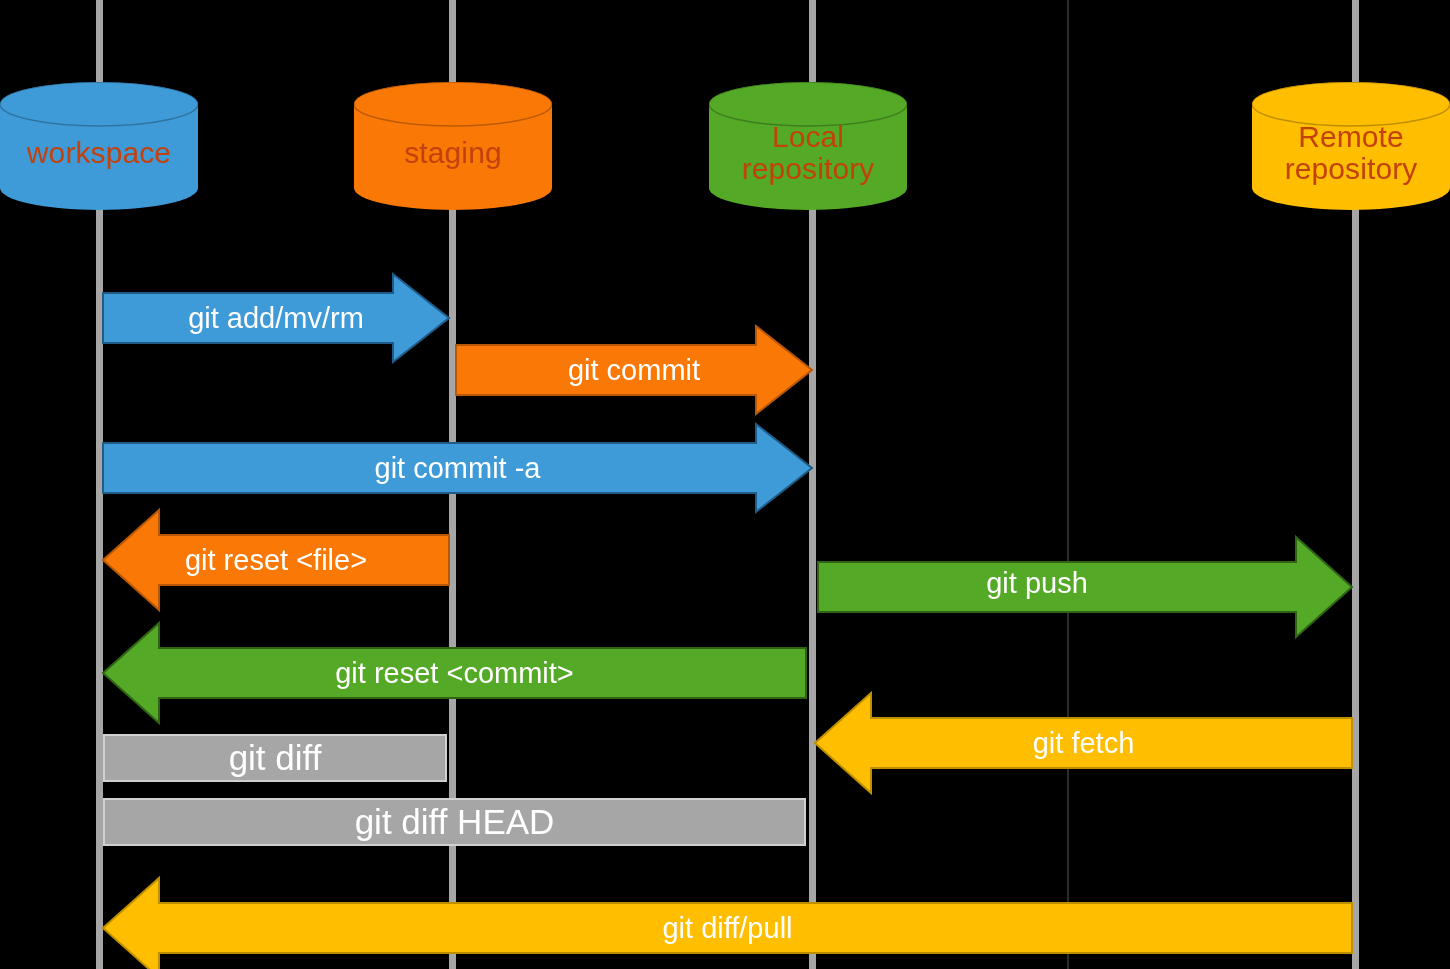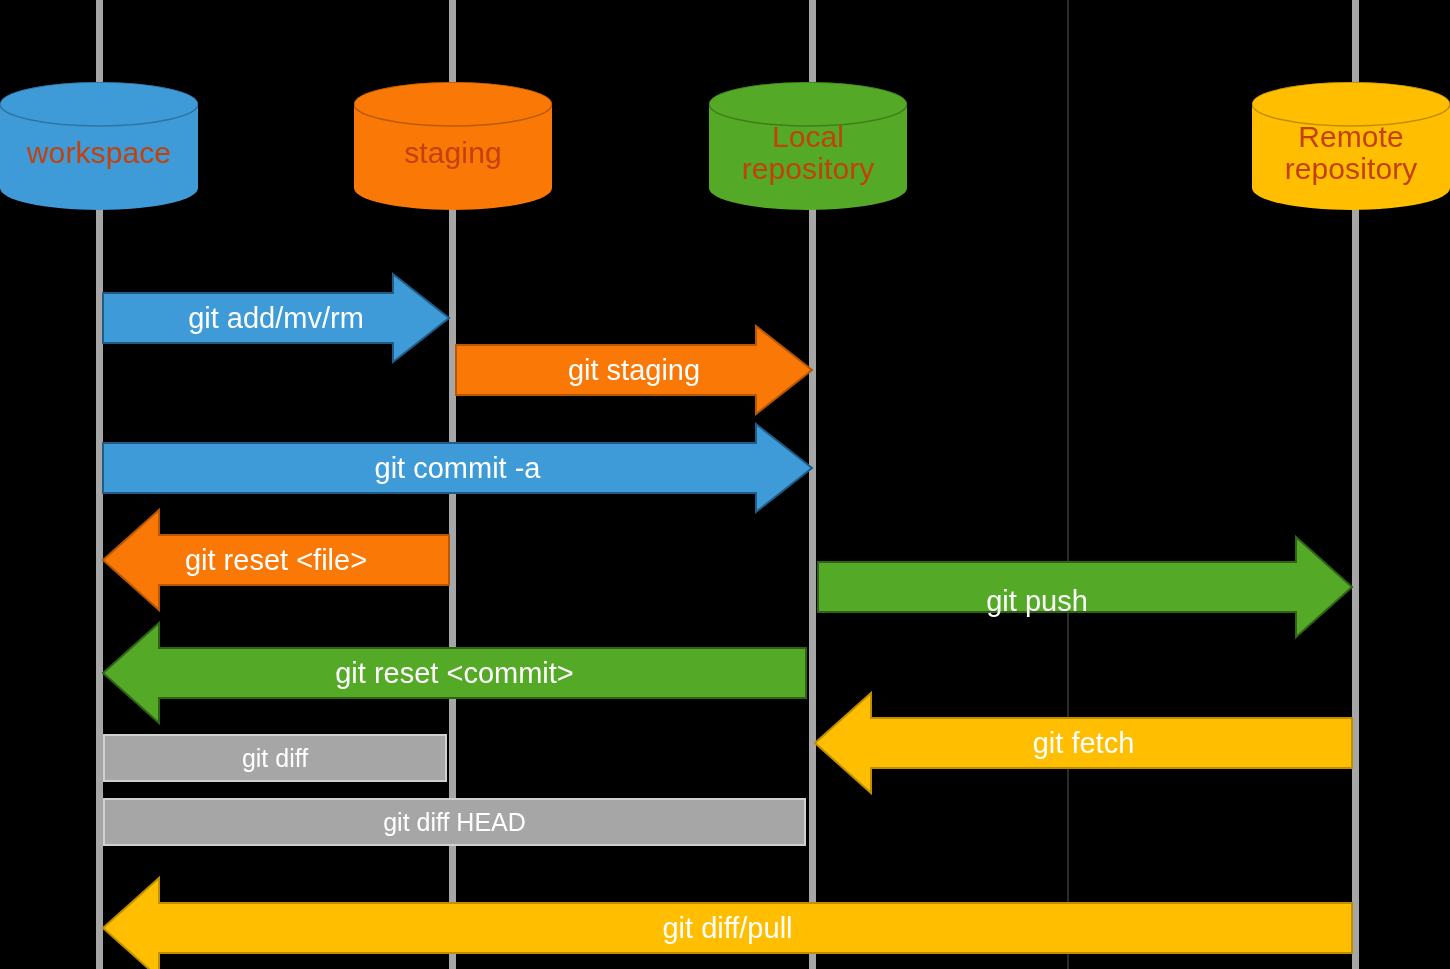--- a/index.html
+++ b/index.html
@@ -67,21 +67,21 @@
     white-space:nowrap;
     pointer-events:none;
     text-align:center;
   }
   .bar-label{
     position:absolute;
     display:flex;
     align-items:center;
     justify-content:center;
     color:#FFFFFF;
-    font-size:25px;
+    font-size:35px;
     white-space:nowrap;
     pointer-events:none;
   }
   .bar{
     position:absolute;
     box-sizing:border-box;
   }
 </style>
 </head>
 <body>
@@ -99,39 +99,39 @@
         <svg width="346" height="88" viewBox="0 0 346 88">
           <path d="M0,19 L290,19 L290,0 L346,44 L290,88 L290,69 L0,69 Z" fill="#3E9BD8" stroke="#1F5C87" stroke-width="2" stroke-linejoin="miter"></path>
         </svg>
       </div>
       <div class="arrow-label" style="left: 103px; top: 293px; width: 346px; height: 50px;">git add/mv/rm</div>
       <div class="arrow" style="left: 456px; top: 326px; width: 356px; height: 88px;">
         <svg width="356" height="88" viewBox="0 0 356 88">
           <path d="M0,19 L300,19 L300,0 L356,44 L300,88 L300,69 L0,69 Z" fill="#F97806" stroke="#B85705" stroke-width="2" stroke-linejoin="miter"></path>
         </svg>
       </div>
-      <div class="arrow-label" style="left: 456px; top: 345px; width: 356px; height: 50px;">git staging</div>
+      <div class="arrow-label" style="left: 456px; top: 345px; width: 356px; height: 50px;">git commit</div>
       <div class="arrow" style="left: 103px; top: 424px; width: 709px; height: 88px;">
         <svg width="709" height="88" viewBox="0 0 709 88">
           <path d="M0,19 L653,19 L653,0 L709,44 L653,88 L653,69 L0,69 Z" fill="#3E9BD8" stroke="#1F5C87" stroke-width="2" stroke-linejoin="miter"></path>
         </svg>
       </div>
       <div class="arrow-label" style="left: 103px; top: 443px; width: 709px; height: 50px;">git commit -a</div>
       <div class="arrow" style="left: 103px; top: 510px; width: 346px; height: 100px;">
         <svg width="346" height="100" viewBox="0 0 346 100">
           <path d="M346,25 L56,25 L56,0 L0,50 L56,100 L56,75 L346,75 Z" fill="#F97806" stroke="#B85705" stroke-width="2" stroke-linejoin="miter"></path>
         </svg>
       </div>
       <div class="arrow-label" style="left: 103px; top: 535px; width: 346px; height: 50px;">git reset &lt;file&gt;</div>
       <div class="arrow" style="left: 818px; top: 537px; width: 534px; height: 100px;">
         <svg width="534" height="100" viewBox="0 0 534 100">
           <path d="M0,25 L478,25 L478,0 L534,50 L478,100 L478,75 L0,75 Z" fill="#54A926" stroke="#2F6414" stroke-width="2" stroke-linejoin="miter"></path>
         </svg>
       </div>
-      <div class="arrow-label" style="left: 818px; top: 576px; width: 438px; height: 50px;">git push</div>
+      <div class="arrow-label" style="left: 818px; top: 558px; width: 438px; height: 50px;">git push</div>
       <div class="arrow" style="left: 103px; top: 623px; width: 703px; height: 100px;">
         <svg width="703" height="100" viewBox="0 0 703 100">
           <path d="M703,25 L56,25 L56,0 L0,50 L56,100 L56,75 L703,75 Z" fill="#54A926" stroke="#2F6414" stroke-width="2" stroke-linejoin="miter"></path>
         </svg>
       </div>
       <div class="arrow-label" style="left: 103px; top: 648px; width: 703px; height: 50px;">git reset &lt;commit&gt;</div>
       <div class="arrow" style="left: 815px; top: 693px; width: 537px; height: 100px;">
         <svg width="537" height="100" viewBox="0 0 537 100">
           <path d="M537,25 L56,25 L56,0 L0,50 L56,100 L56,75 L537,75 Z" fill="#FFBE00" stroke="#C08F00" stroke-width="2" stroke-linejoin="miter"></path>
         </svg>

